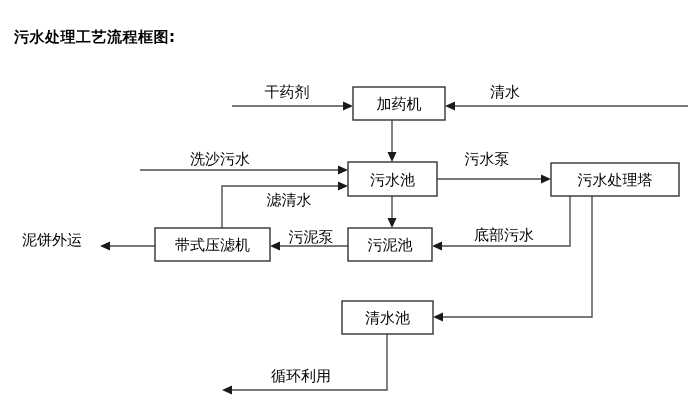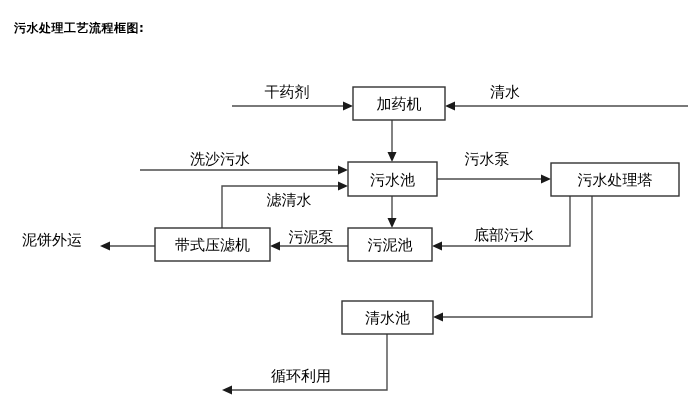--- a/index.html
+++ b/index.html
@@ -15,22 +15,22 @@
   }
   #page {
     position: relative;
     width: 700px;
     height: 420px;
     background: #ffffff;
   }
   #title {
     position: absolute;
     left: 14px;
-    top: 20px;
-    font-size: 12px;
+    top: 28px;
+    font-size: 15px;
     font-weight: bold;
     color: #000000;
     letter-spacing: 0.5px;
     white-space: nowrap;
   }
   #flow {
     position: absolute;
     left: 0;
     top: 0;
     width: 700px;

